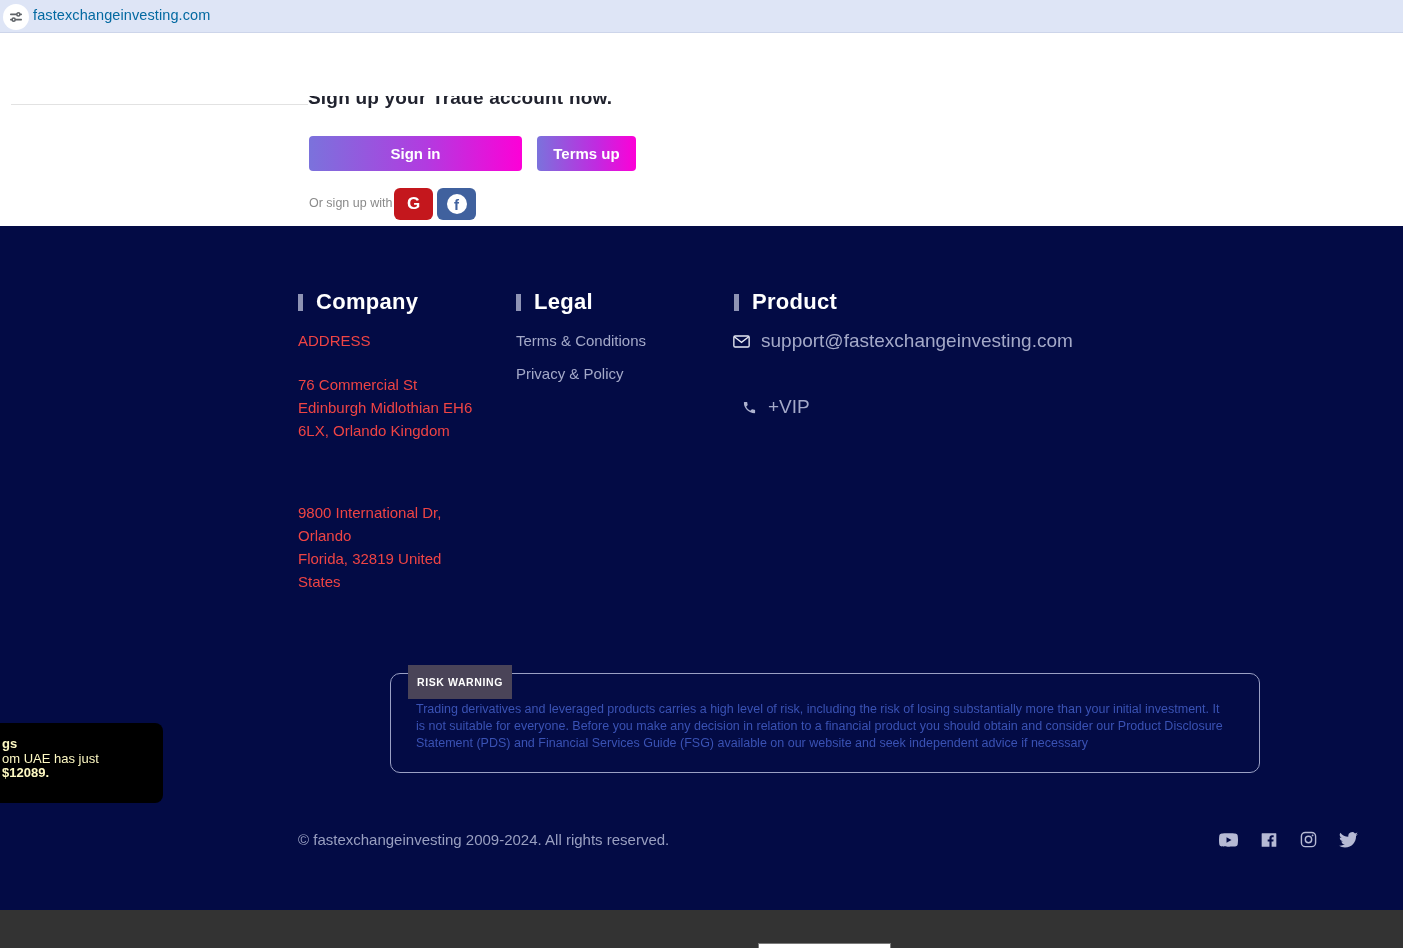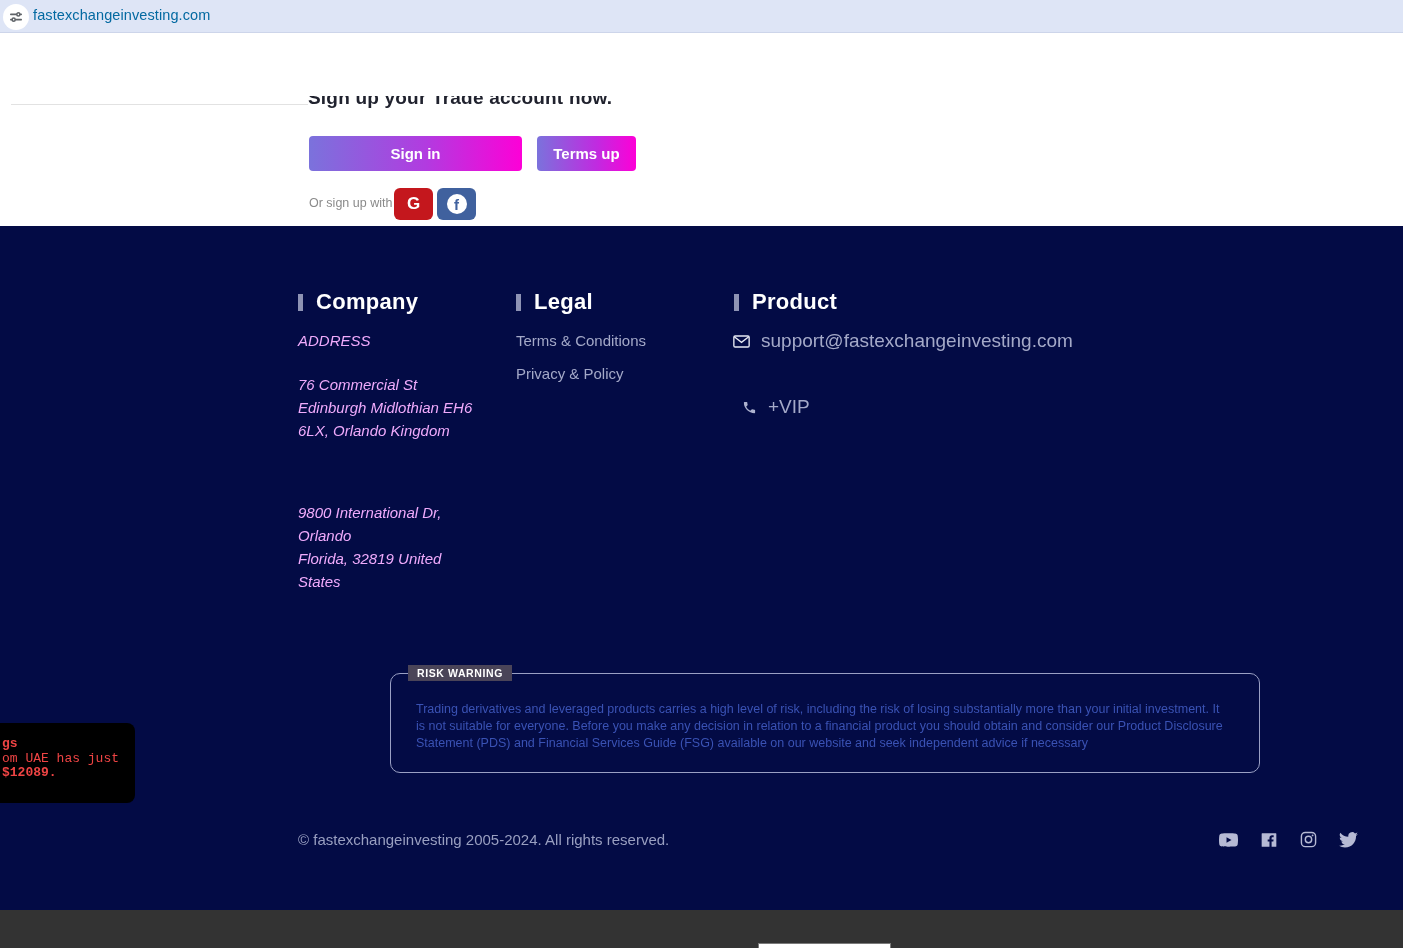--- a/index.html
+++ b/index.html
@@ -64,35 +64,35 @@
 
   
   .footer { position: absolute; left: 0; top: 226px; width: 1403px; height: 684px; background: #030b45; }
   .col-heading {
     position: absolute; display: flex; align-items: center; gap: 13px;
   }
   .col-heading .bar { width: 5px; height: 17px; background: #8e93b4; }
   .col-heading .title {
     color: #ffffff; font-size: 22px; font-weight: 700; letter-spacing: 0.3px;
   }
-  .foot-text { color: #f0abfc; font-size: 15px; font-style: italic; }
+  .foot-text { color: #ef4444; font-size: 15px; }
   .foot-link { color: #a4a9c8; font-size: 15px; text-decoration: none; display: block; cursor: pointer; }
   .addr-block { position: absolute; line-height: 23px; }
   .contact-row { position: absolute; display: flex; align-items: center; gap: 11px; color: #a4a9c8; font-size: 19px; }
 
   
   .risk-box {
     position: absolute; left: 390px; top: 447px; width: 870px; height: 100px;
     border: 1px solid #9aa0c4; border-radius: 10px;
   }
   .risk-chip {
     position: absolute; left: 17px; top: -9px;
     background: #4a4458; color: #ffffff;
     font-size: 10.5px; font-weight: 700; letter-spacing: 0.6px;
-    padding: 2px 9px;
+    padding: 11px 9px;
   }
   .risk-text {
     position: absolute; left: 25px; top: 27px; width: 810px;
     color: #3a52b4; font-size: 12.5px; line-height: 17px;
   }
 
   .copyright { position: absolute; left: 298px; top: 605px; font-size: 15px; color: #999fc0; }
   .social-row { position: absolute; left: 1219px; top: 604px; display: flex; gap: 21px; align-items: center; }
   .social-icon { width: 19px; height: 19px; display: flex; align-items: center; justify-content: center; cursor: pointer; }
 
@@ -100,24 +100,24 @@
   .bottombar { position: absolute; left: 0; top: 910px; width: 1403px; height: 38px; background: #333333; }
   .lang-select {
     position: absolute; left: 758px; top: 33px; width: 133px; height: 24px;
     background: #ffffff; border: 1px solid #7a7a7a;
     font-size: 13px; color: #000000; padding: 2px 4px;
     white-space: nowrap; overflow: hidden; cursor: pointer;
   }
 
   
   .toast {
-    position: absolute; left: 0; top: 723px; width: 135px; height: 80px;
+    position: absolute; left: 0; top: 723px; width: 163px; height: 80px;
     background: #000000; border-radius: 0 8px 8px 0;
-    color: #ef4444; padding: 14px 6px 0 2px;
-    font-size: 13px; line-height: 14.5px; overflow: hidden; font-family: Liberation Mono, monospace;
+    color: #fef9c3; padding: 14px 6px 0 2px;
+    font-size: 13px; line-height: 14.5px; overflow: hidden;
   }
   .toast .b { font-weight: 700; }
 </style>
 </head>
 <body>
 
 <div id="canvas">
 
   <div class="addressbar">
     <div class="tune-chip">
@@ -191,21 +191,21 @@
         <path d="M6.62 10.79a15.05 15.05 0 006.59 6.59l2.2-2.2a1 1 0 011.01-.25 11.36 11.36 0 003.57.57 1 1 0 011 1V20a1 1 0 01-1 1A17 17 0 013 4a1 1 0 011-1h3.5a1 1 0 011 1 11.36 11.36 0 00.57 3.57 1 1 0 01-.25 1.01z"></path>
       </svg>
       <span>+VIP</span>
     </div>
 
     <div class="risk-box">
       <span class="risk-chip">RISK WARNING</span>
       <div class="risk-text">Trading derivatives and leveraged products carries a high level of risk, including the risk of losing substantially more than your initial investment. It is not suitable for everyone. Before you make any decision in relation to a financial product you should obtain and consider our Product Disclosure Statement (PDS) and Financial Services Guide (FSG) available on our website and seek independent advice if necessary</div>
     </div>
 
-    <div class="copyright">© fastexchangeinvesting 2005-2024. All rights reserved.</div>
+    <div class="copyright">© fastexchangeinvesting 2009-2024. All rights reserved.</div>
     <div class="social-row">
       <span class="social-icon">
         <svg width="19" height="14" viewBox="0 0 24 17" fill="#b6bad4">
           <path d="M23.5 2.6A3 3 0 0021.4.5C19.5 0 12 0 12 0S4.5 0 2.6.5A3 3 0 00.5 2.6 31 31 0 000 8.5a31 31 0 00.5 5.9 3 3 0 002.1 2.1c1.9.5 9.4.5 9.4.5s7.5 0 9.4-.5a3 3 0 002.1-2.1 31 31 0 00.5-5.9 31 31 0 00-.5-5.9zM9.5 12.1V4.9l6.3 3.6z"></path>
         </svg>
       </span>
       <span class="social-icon">
         <svg width="16" height="16" viewBox="0 0 24 24" fill="#b6bad4">
           <path d="M22 2H2a.9.9 0 00-1 1v18a.9.9 0 001 1h10.7v-7.8H10v-3h2.7V8.9c0-2.6 1.6-4 3.9-4a22 22 0 012.4.1v2.7h-1.6c-1.3 0-1.5.6-1.5 1.5v1.9h3l-.4 3h-2.6V22H22a.9.9 0 001-1V3a.9.9 0 00-1-1z"></path>
         </svg>

